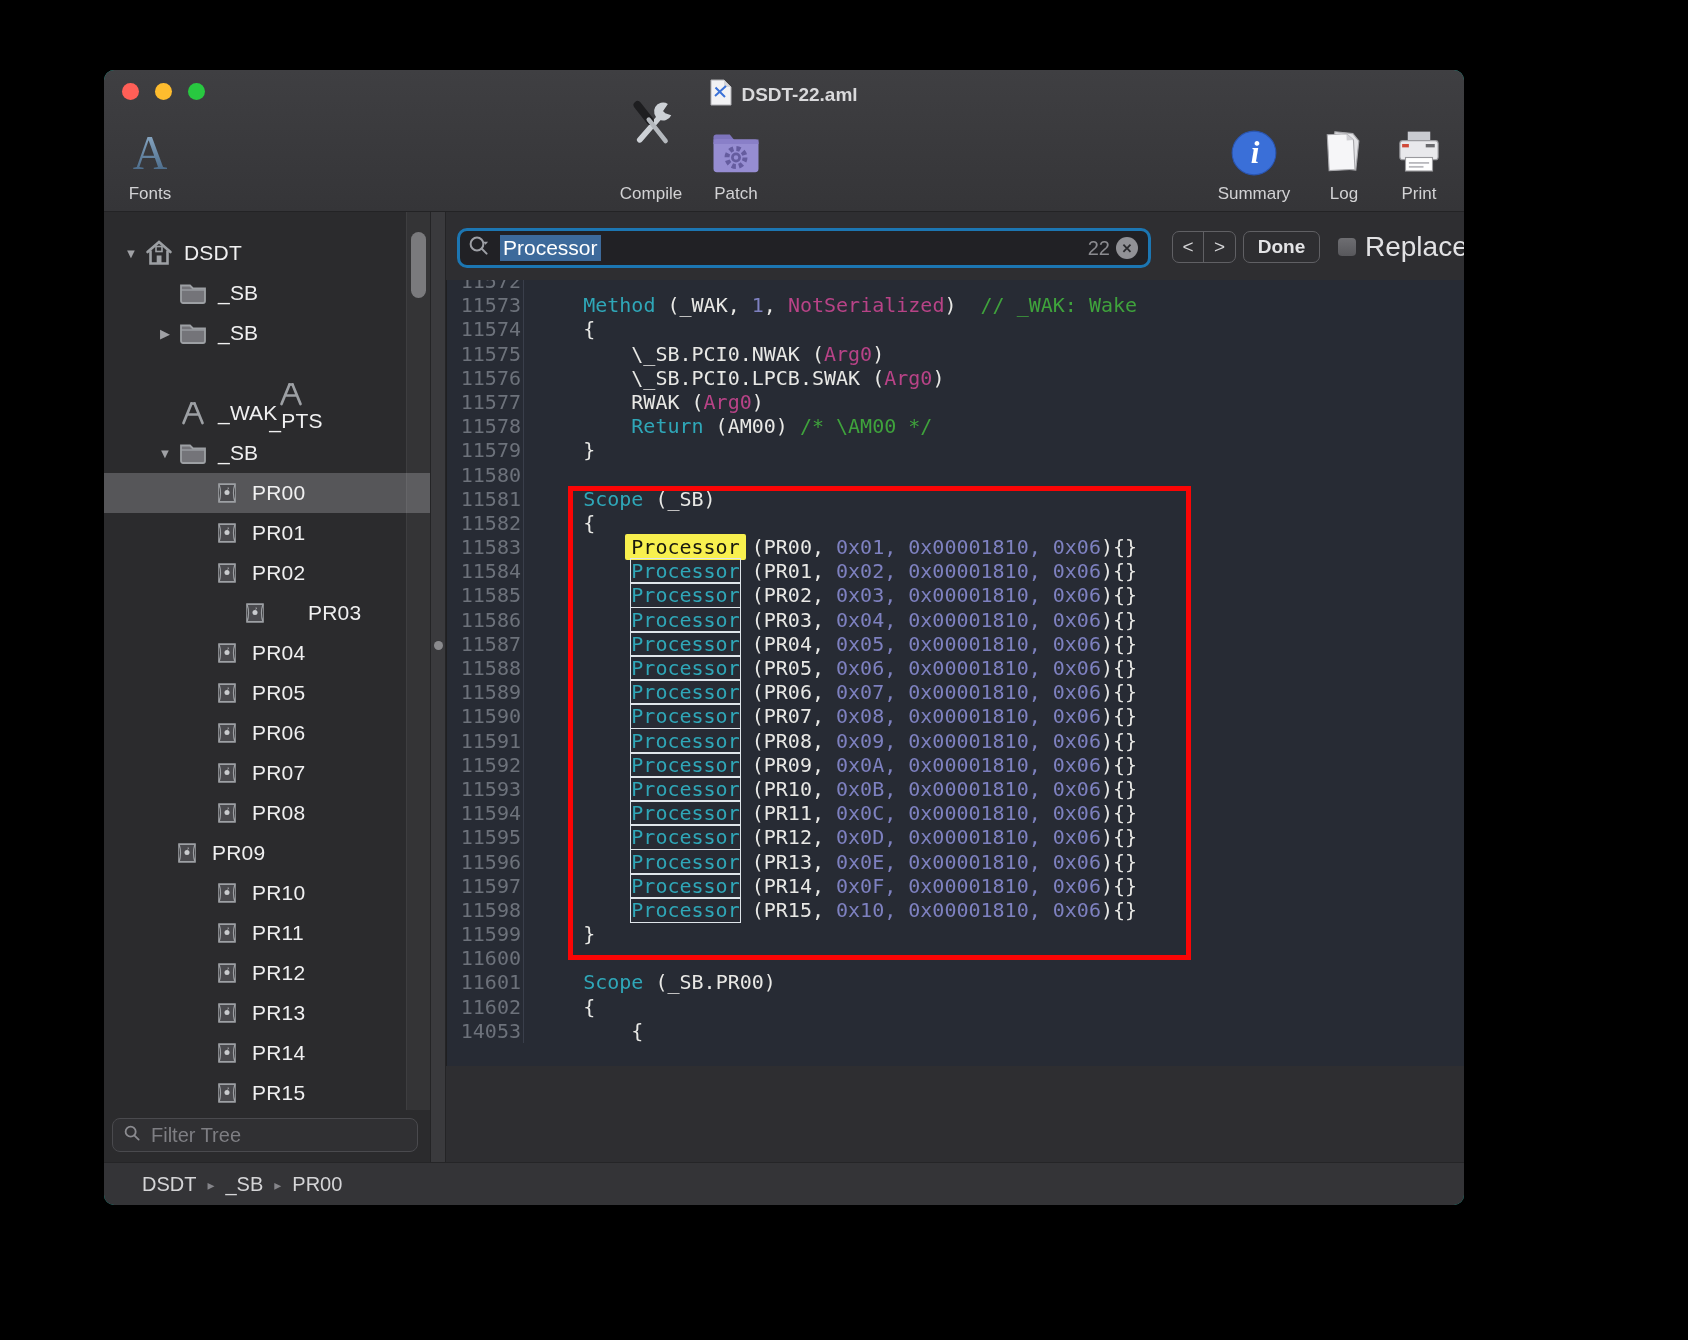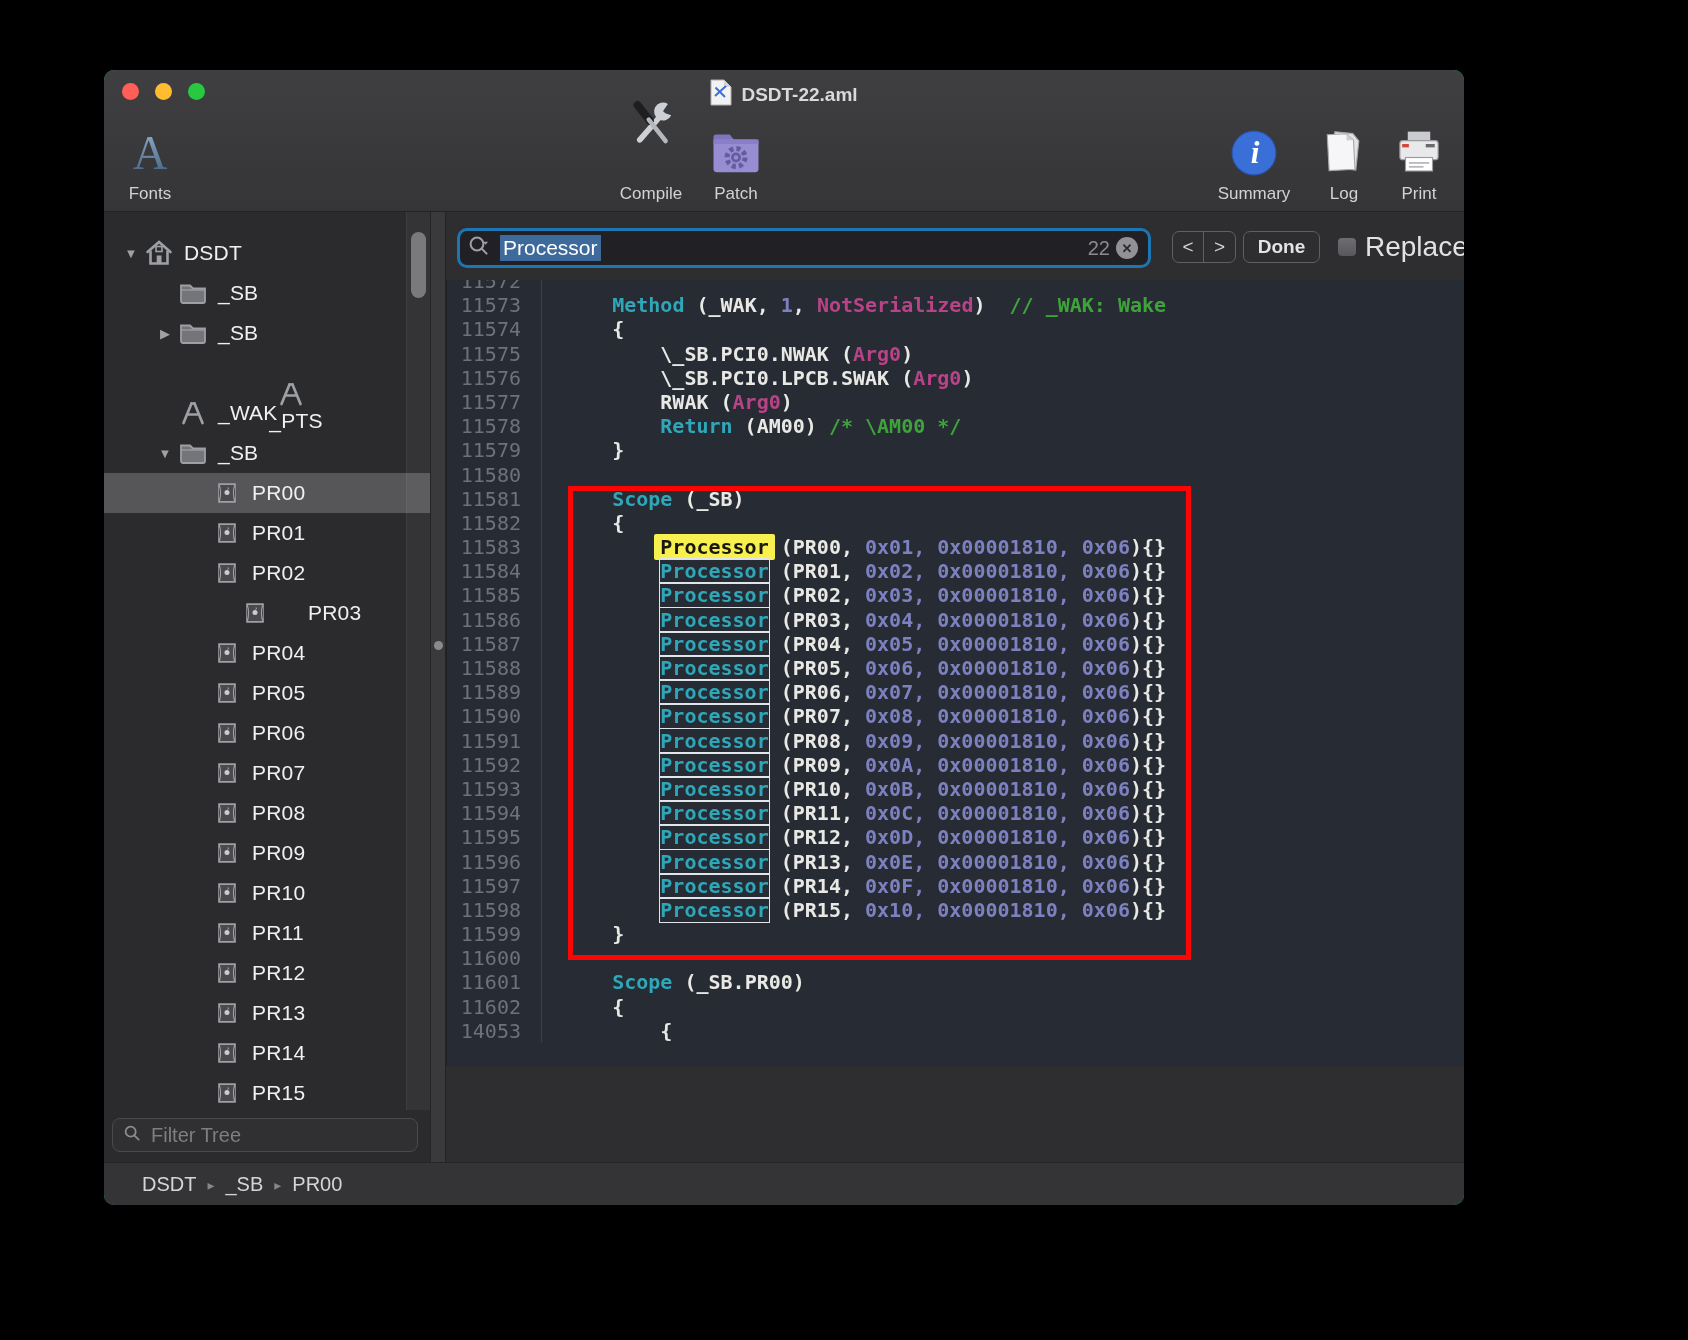--- a/index.html
+++ b/index.html
@@ -61,21 +61,21 @@
   .replacewrap{position:absolute;left:892px;top:19px;height:32px;display:flex;align-items:center;gap:9px;}
   .checkbox{width:18px;height:18px;border-radius:4px;background:linear-gradient(#6e6e72,#58585c);}
   .replacelabel{font-size:28px;color:#e2e2e4;}
   
   .editor{position:absolute;left:0;top:68px;width:1018px;height:786px;background:var(--code_bg,#272b34);
     overflow:hidden;border-left:1px solid #1f1f21;}
   .code-stack{margin-top:-11px;}
   .code-line{height:24.2px;line-height:24.2px;white-space:pre;
     font-family:"DejaVu Sans Mono",monospace;font-size:20px;display:flex;}
   .gutter-num{display:inline-block;width:74px;text-align:right;color:var(--line_number,#6d727b);flex:0 0 74px;}
-  .line-content{border-left:1px solid #3a3f4b;margin-left:20px;padding-left:22px;font-weight:bold;}
+  .line-content{border-left:1px solid #3a3f4b;margin-left:2px;padding-left:11px;}
   .tk-pl{color:var(--plain,#e8e8e5);}
   .tk-kw{color:var(--kw,#2fa7b8);}
   .tk-hx{color:var(--hex,#7e81c0);}
   .tk-mg{color:var(--operand,#b84387);}
   .tk-cm{color:var(--comment,#3fa33c);}
   .tk-fnd{color:var(--kw,#2fa7b8);box-shadow:0 0 0 1px #dfe5ea;}
   .tk-cur{background:var(--match_current_bg,#f8f04e);color:#17170f;padding:1px 6px;margin:-1px -6px;
     border-radius:2px;}
   .redbox{position:absolute;left:121px;top:206px;width:623px;height:474px;
     border:5px solid var(--annotation_red,#fb0505);pointer-events:none;z-index:5;}
@@ -347,21 +347,21 @@
           <span class="tree-icon">
             <svg width="28" height="28" viewBox="0 0 30 30">
               <path d="M6.5 5.5 h17 v19 h-17 z" fill="#4a4a4e" stroke="#9da0a4" stroke-width="1.8"></path>
               <path d="M6.5 5.5 q3 9.5 0 19 M23.5 5.5 q-3 9.5 0 19" fill="#2b2b2d" stroke="#9da0a4" stroke-width="1.4"></path>
               <circle cx="15" cy="14.5" r="2.7" fill="#c9cbce"></circle>
               <path d="M15.8 11.2 q1 -1 0.4 -2" fill="none" stroke="#c9cbce" stroke-width="1"></path>
             </svg>
           </span>
           <span class="tree-label">PR08</span>
         </div>
-        <div class="tree-row" style="padding-left: 82px;">
+        <div class="tree-row" style="padding-left: 42px;">
           <span class="disclosure"></span>
           <span class="tree-icon">
             <svg width="28" height="28" viewBox="0 0 30 30">
               <path d="M6.5 5.5 h17 v19 h-17 z" fill="#4a4a4e" stroke="#9da0a4" stroke-width="1.8"></path>
               <path d="M6.5 5.5 q3 9.5 0 19 M23.5 5.5 q-3 9.5 0 19" fill="#2b2b2d" stroke="#9da0a4" stroke-width="1.4"></path>
               <circle cx="15" cy="14.5" r="2.7" fill="#c9cbce"></circle>
               <path d="M15.8 11.2 q1 -1 0.4 -2" fill="none" stroke="#c9cbce" stroke-width="1"></path>
             </svg>
           </span>
           <span class="tree-label">PR09</span>

